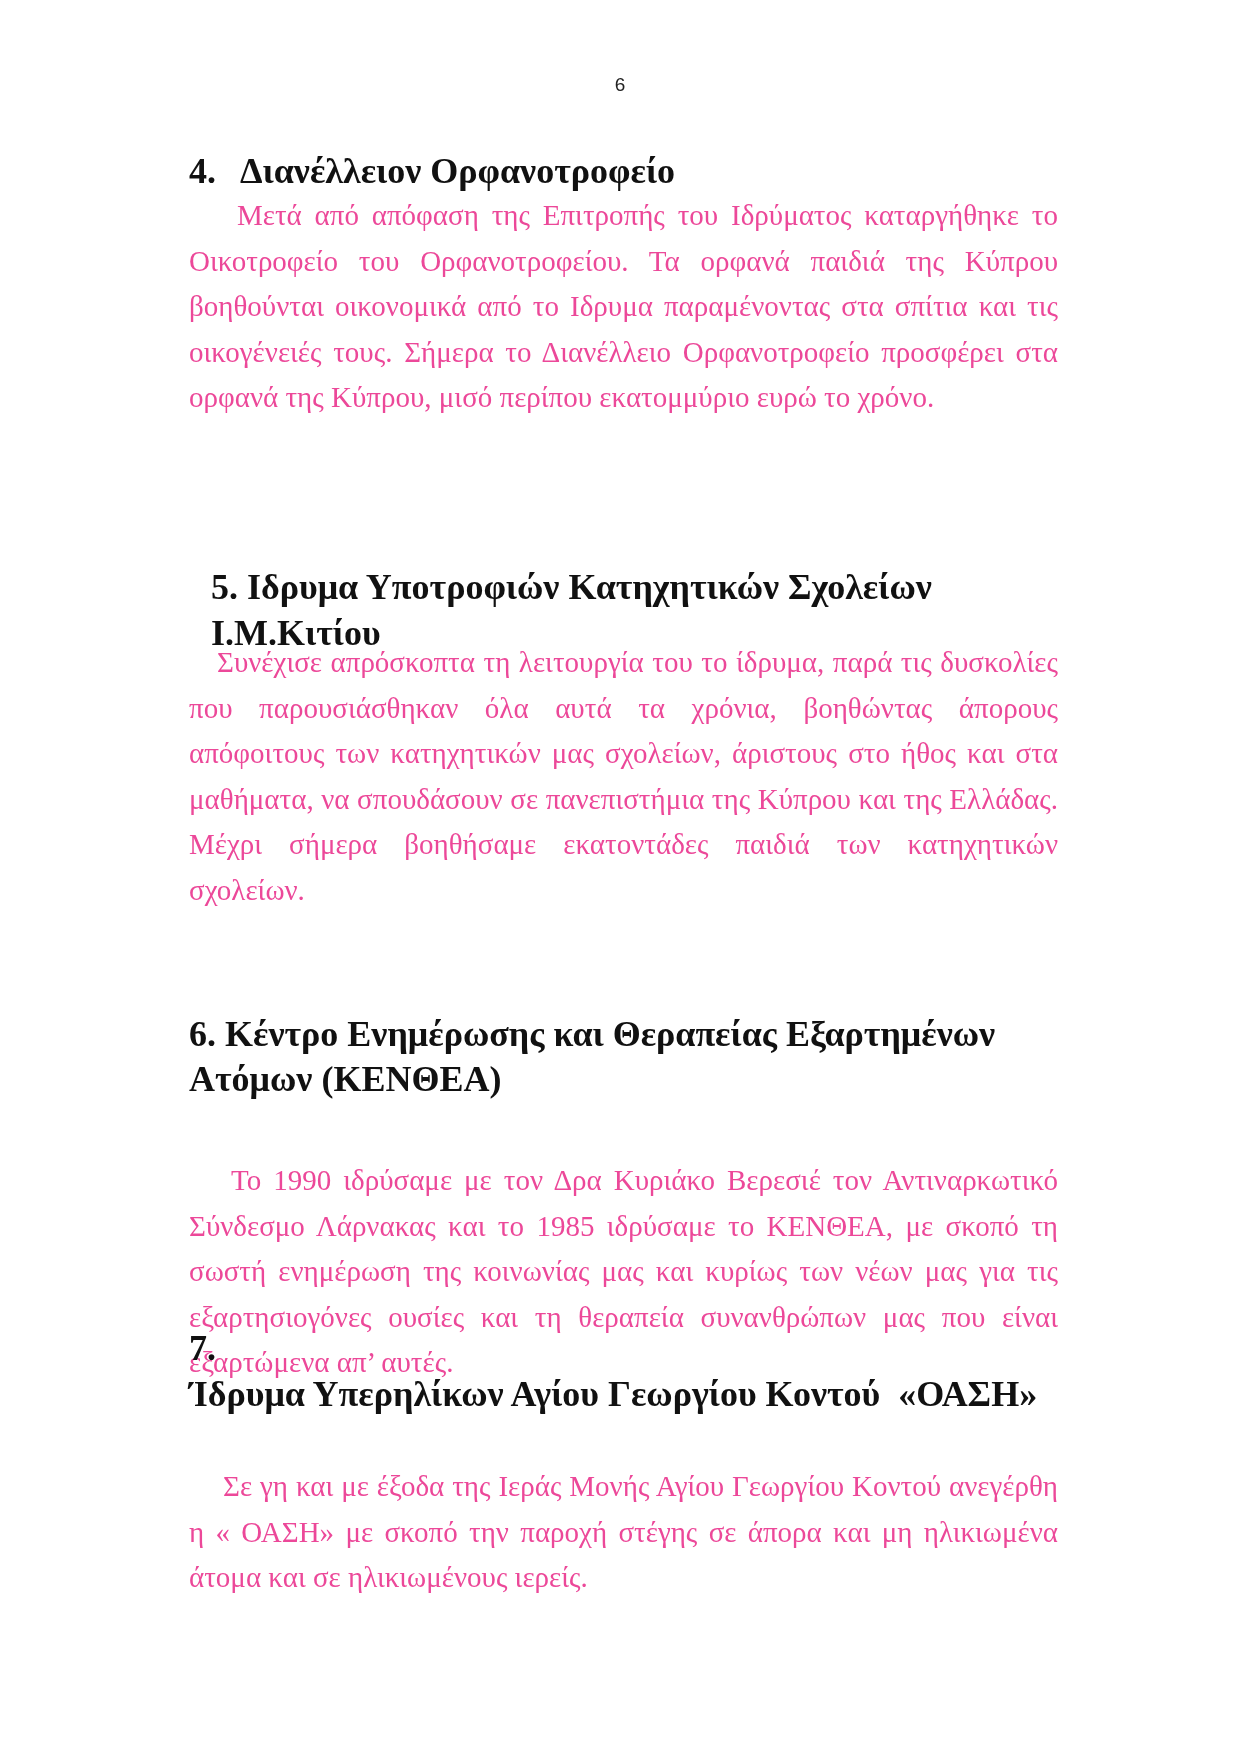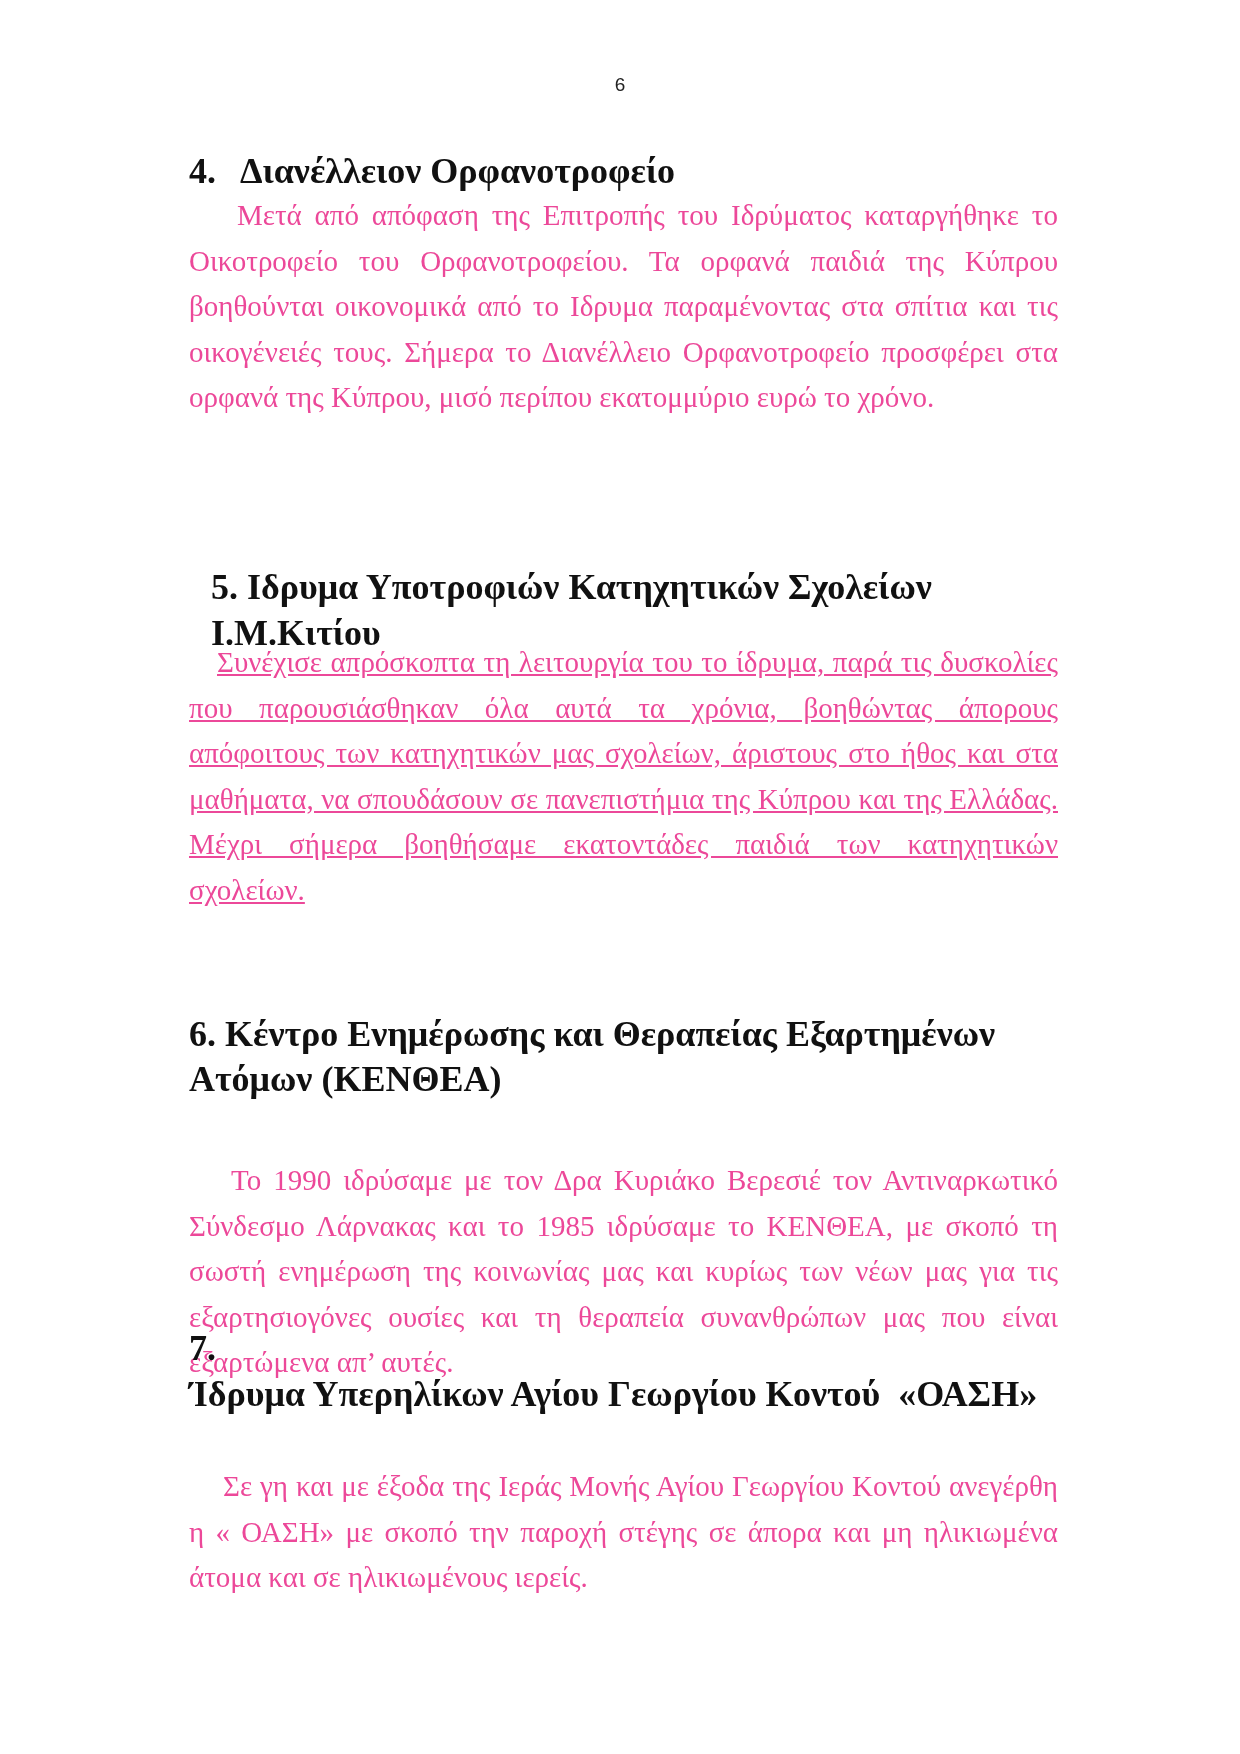--- a/index.html
+++ b/index.html
@@ -67,21 +67,21 @@
   <h2 class="heading h4" style="top:148px;">
     <span class="num">4.</span>
     <span>Διανέλλειον Ορφανοτροφείο</span>
   </h2>
   <p class="para" style="top:193px; text-indent:48px;">Μετά από απόφαση της Επιτροπής του Ιδρύματος καταργήθηκε το Οικοτροφείο του Ορφανοτροφείου. Τα ορφανά παιδιά της Κύπρου βοηθούνται οικονομικά από το Ιδρυμα παραμένοντας στα σπίτια και τις οικογένειές τους. Σήμερα το Διανέλλειο Ορφανοτροφείο προσφέρει στα ορφανά της Κύπρου, μισό περίπου εκατομμύριο ευρώ το χρόνο.</p>
 
   <h2 class="heading" style="top:564px;margin-left:22px;">
     <span class="num">5.</span>
     <span>Ιδρυμα Υποτροφιών Κατηχητικών Σχολείων Ι.Μ.Κιτίου</span>
   </h2>
-  <p class="para" style="top:640px; text-indent:28px;text-decoration:underline;">Συνέχισε απρόσκοπτα τη λειτουργία του το ίδρυμα, παρά τις δυσκολίες που παρουσιάσθηκαν όλα αυτά τα χρόνια, βοηθώντας άπορους απόφοιτους των κατηχητικών μας σχολείων, άριστους στο ήθος και στα μαθήματα, να σπουδάσουν σε πανεπιστήμια της Κύπρου και της Ελλάδας. Μέχρι σήμερα βοηθήσαμε εκατοντάδες παιδιά των κατηχητικών σχολείων.</p>
+  <p class="para" style="top:640px; text-indent:28px;">Συνέχισε απρόσκοπτα τη λειτουργία του το ίδρυμα, παρά τις δυσκολίες που παρουσιάσθηκαν όλα αυτά τα χρόνια, βοηθώντας άπορους απόφοιτους των κατηχητικών μας σχολείων, άριστους στο ήθος και στα μαθήματα, να σπουδάσουν σε πανεπιστήμια της Κύπρου και της Ελλάδας. Μέχρι σήμερα βοηθήσαμε εκατοντάδες παιδιά των κατηχητικών σχολείων.</p>
 
   <h2 class="heading" style="top:1012px; line-height:45px;">
     <span class="num">6.</span>
     <span>Κέντρο Ενημέρωσης και Θεραπείας Εξαρτημένων Ατόμων (ΚΕΝΘΕΑ)</span>
   </h2>
   <p class="para" style="top:1158px; text-indent:42px;">Το 1990 ιδρύσαμε με τον Δρα Κυριάκο Βερεσιέ τον Αντιναρκωτικό Σύνδεσμο Λάρνακας και το 1985 ιδρύσαμε το ΚΕΝΘΕΑ, με σκοπό τη σωστή ενημέρωση της κοινωνίας μας και κυρίως των νέων μας για τις εξαρτησιογόνες ουσίες και τη θεραπεία συνανθρώπων μας που είναι εξαρτώμενα απ’ αυτές.</p>
 
   <h2 class="heading" style="top:1325px;">
     <span class="num">7.</span>
     <span style="white-space:pre;">Ίδρυμα Υπερηλίκων Αγίου Γεωργίου Κοντού  «ΟΑΣΗ»</span>

